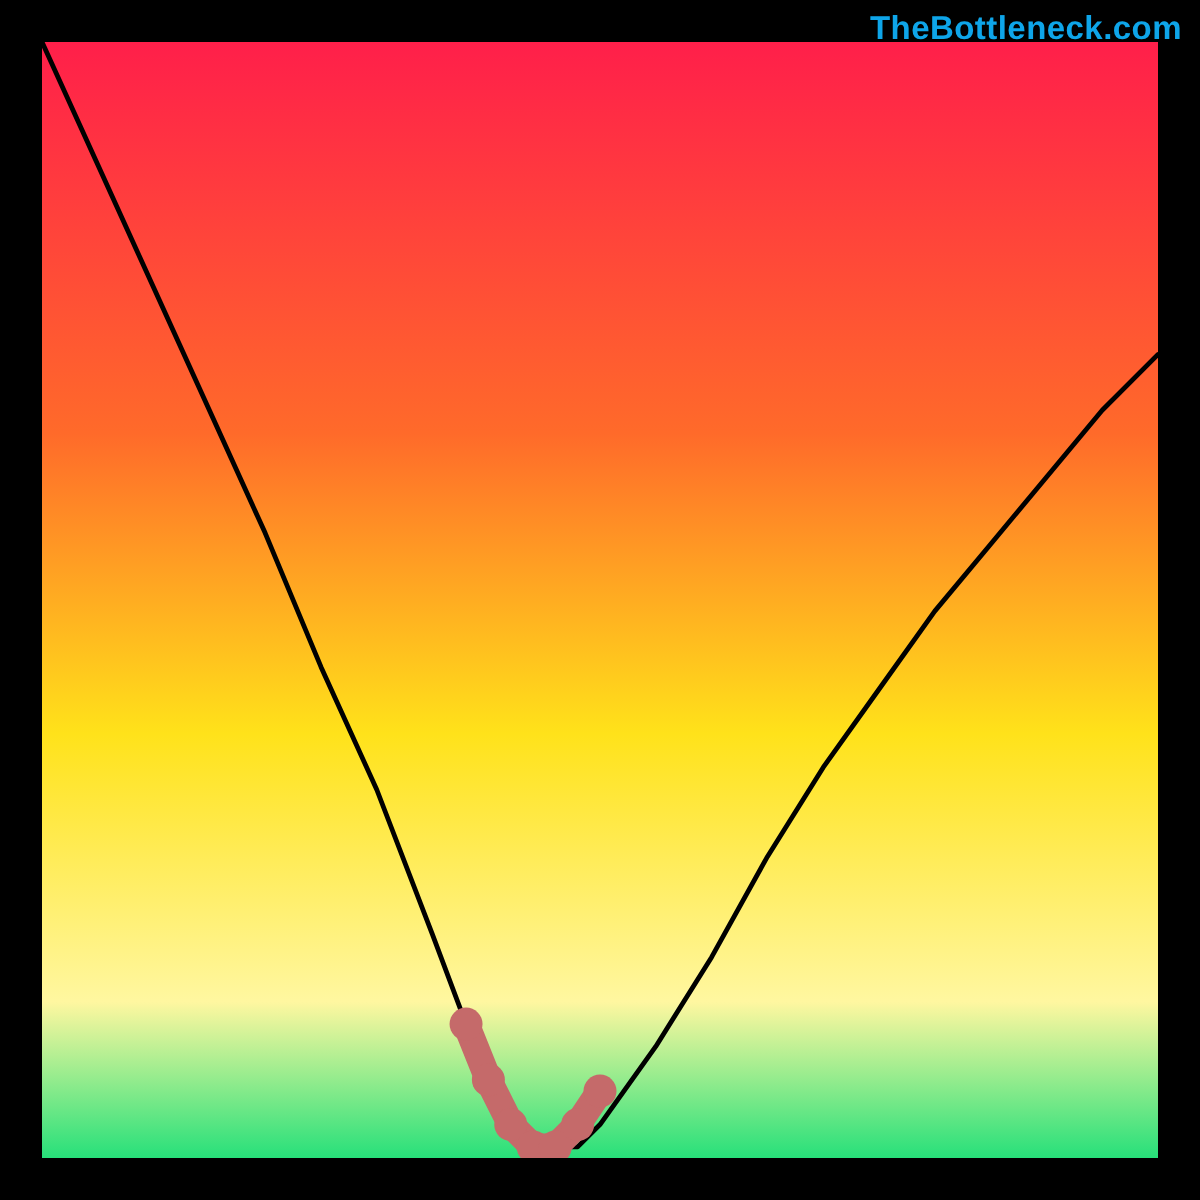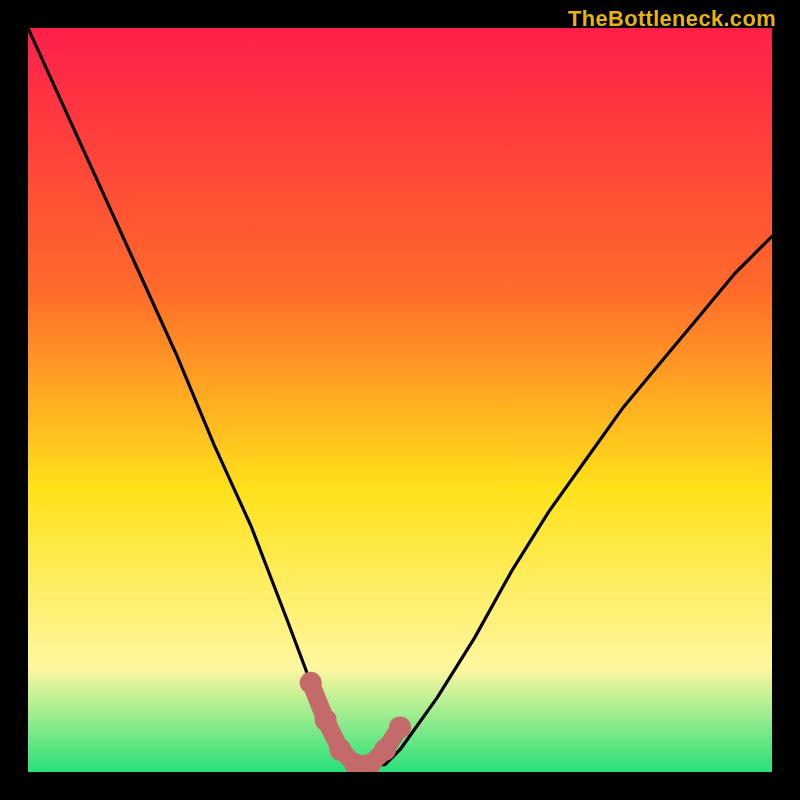--- a/index.html
+++ b/index.html
@@ -20,22 +20,22 @@
     position: absolute;
     left: 28px;
     top: 28px;
     width: 744px;
     height: 744px;
     overflow: hidden;
   }
   .watermark {
     position: absolute;
     top: 6px;
-    right: 24px;
-    color: #eab308;
+    right: 12px;
+    color: #0ea5e9;
     font-size: 22px;
     font-weight: 600;
     letter-spacing: 0.3px;
     user-select: none;
   }
 </style>
 </head>
 <body>
 
 <div class="frame">

